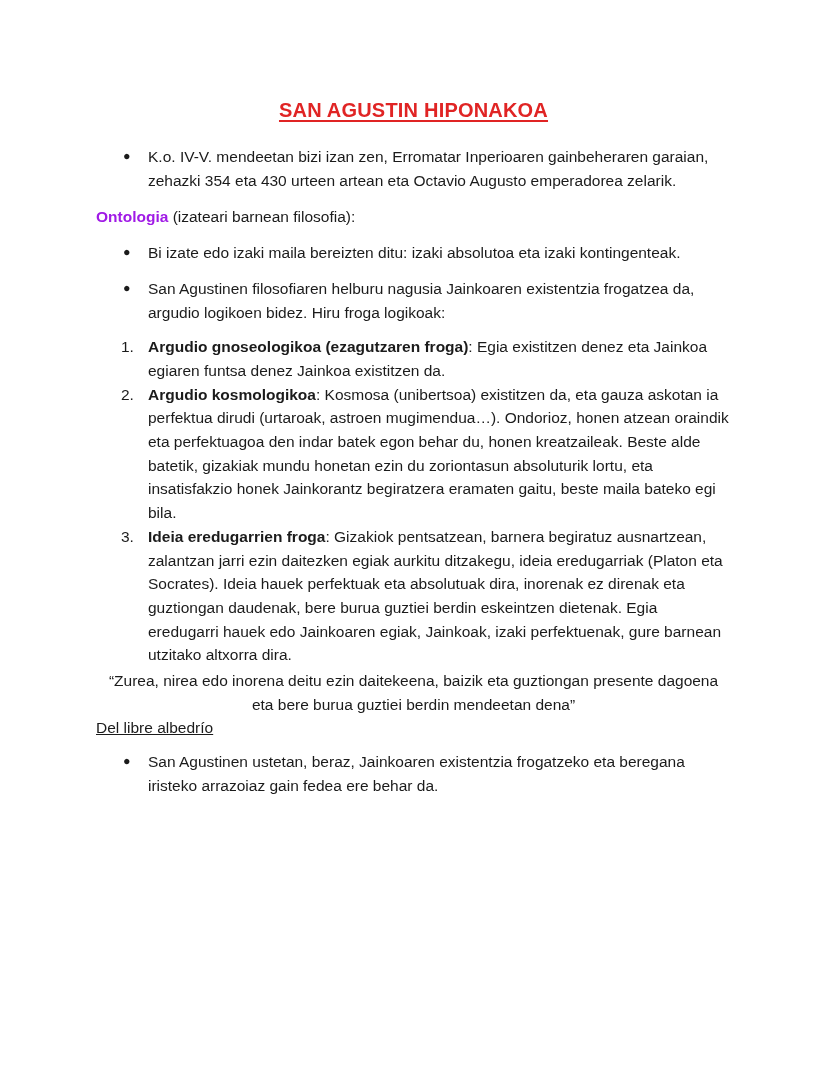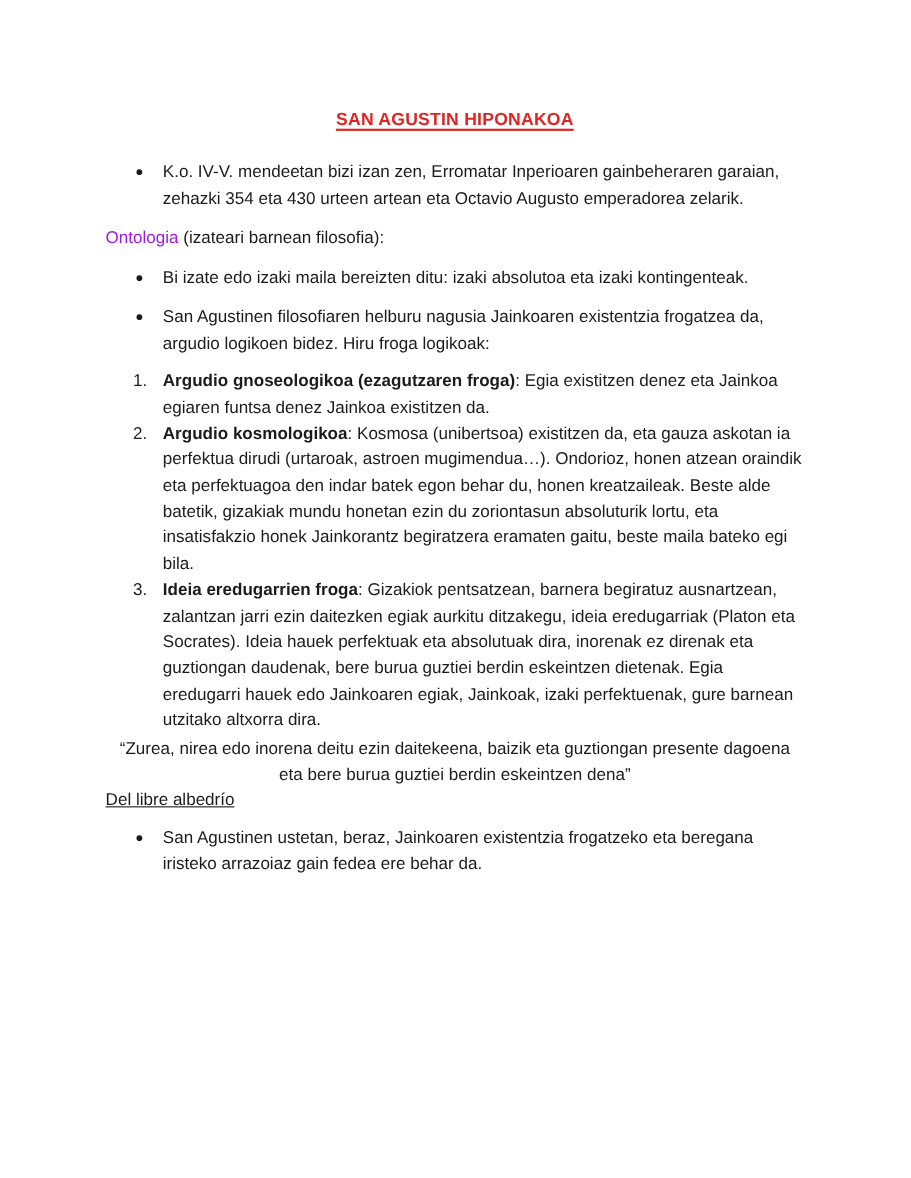--- a/index.html
+++ b/index.html
@@ -15,21 +15,21 @@
   }
   .page {
     width: 828px;
     height: 1071px;
     padding: 97px 97px 0 96px;
     background: #ffffff;
     overflow: hidden;
   }
   .doc-title {
     margin: 0 0 22px 0;
-    font-size: 16px;
+    font-size: 20px;
     line-height: 26px;
     font-weight: 700;
     text-align: center;
     color: var(--title_red, #e02424);
     text-decoration: underline;
     text-decoration-thickness: 2px;
     text-underline-offset: 3px;
     letter-spacing: 0.2px;
   }
   .li { display: flex; }
@@ -45,21 +45,21 @@
   .tri {
     display: inline-block;
     width: 12px;
     height: 10px;
     background: #1c1c1c;
     clip-path: polygon(0 0, 40% 0, 100% 50%, 40% 100%, 0 100%, 52% 50%);
     vertical-align: 1px;
   }
   .bold { font-weight: 700; }
   .heading-line { margin: 0 0 12px 0; }
-  .heading-term { font-weight: 400; color: var(--heading_purple, #a01ae6); margin-top: 40px; }
+  .heading-term { font-weight: 700; color: var(--heading_purple, #a01ae6); margin-top: 40px; }
   .quote { margin: 0; text-align: center; }
   .attribution { margin: 0 0 10px 0; text-align: left; }
   .attribution .u { text-decoration: underline; }
   .mb13 { margin-bottom: 13px; }
   .mb12 { margin-bottom: 12px; }
   .mb11 { margin-bottom: 11px; }
   .mb2  { margin-bottom: 2px; }
   .mb0  { margin-bottom: 0; }
 </style>
 </head>
@@ -97,21 +97,21 @@
     <div class="li">
       <span class="marker num-marker">2.</span>
       <span class="text"><span class="bold">Argudio kosmologikoa</span><span>: Kosmosa (unibertsoa) existitzen da, eta gauza askotan ia perfektua dirudi (urtaroak, astroen mugimendua…). Ondorioz, honen atzean oraindik eta perfektuagoa den indar batek egon behar du, honen kreatzaileak. Beste alde batetik, gizakiak mundu honetan ezin du zoriontasun absoluturik lortu, eta insatisfakzio honek Jainkorantz begiratzera eramaten gaitu, beste maila bateko egi bila.</span></span>
     </div>
     <div class="li">
       <span class="marker num-marker">3.</span>
       <span class="text"><span class="bold">Ideia eredugarrien froga</span><span>: Gizakiok pentsatzean, barnera begiratuz ausnartzean, zalantzan jarri ezin daitezken egiak aurkitu ditzakegu, ideia eredugarriak (Platon eta Socrates). Ideia hauek perfektuak eta absolutuak dira, inorenak ez direnak eta guztiongan daudenak, bere burua guztiei berdin eskeintzen dietenak. Egia eredugarri hauek edo Jainkoaren egiak, Jainkoak, izaki perfektuenak, gure barnean utzitako altxorra dira.</span></span>
     </div>
   </div>
 
-  <p class="quote mb0">“Zurea, nirea edo inorena deitu ezin daitekeena, baizik eta guztiongan presente dagoena eta bere burua guztiei berdin eskeintzen dena”</p>
+  <p class="quote mb0">“Zurea, nirea edo inorena deitu ezin daitekeena, baizik eta guztiongan presente dagoena eta bere burua guztiei berdin mendeetan dena”</p>
 
   <p class="attribution"><span class="u">Del libre albedrío</span></p>
 
   <div class="li">
     <span class="marker bullet-marker">●</span>
     <span class="text">San Agustinen ustetan, beraz, Jainkoaren existentzia frogatzeko eta beregana iristeko arrazoiaz gain fedea ere behar da.</span>
   </div>
 
 </div>
 

